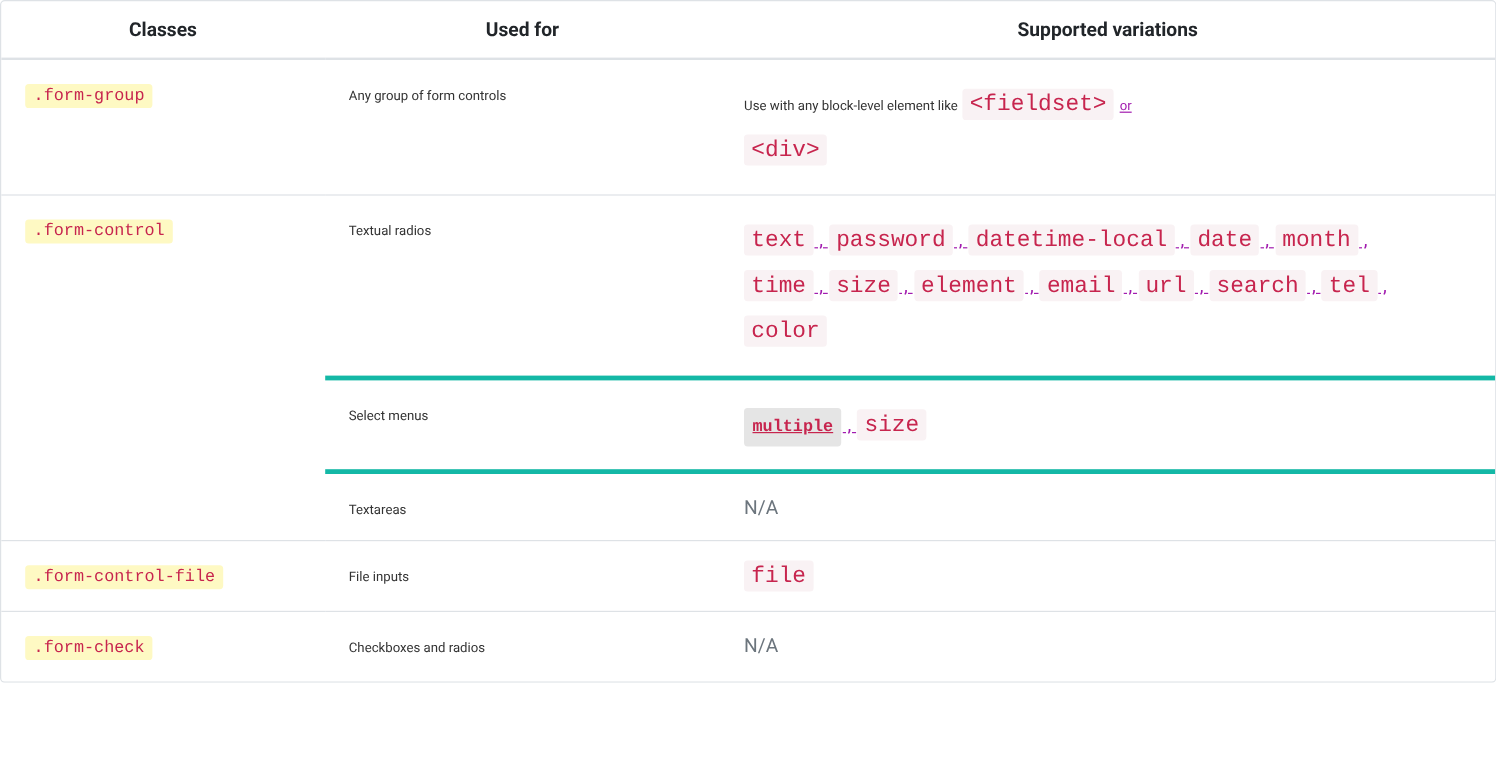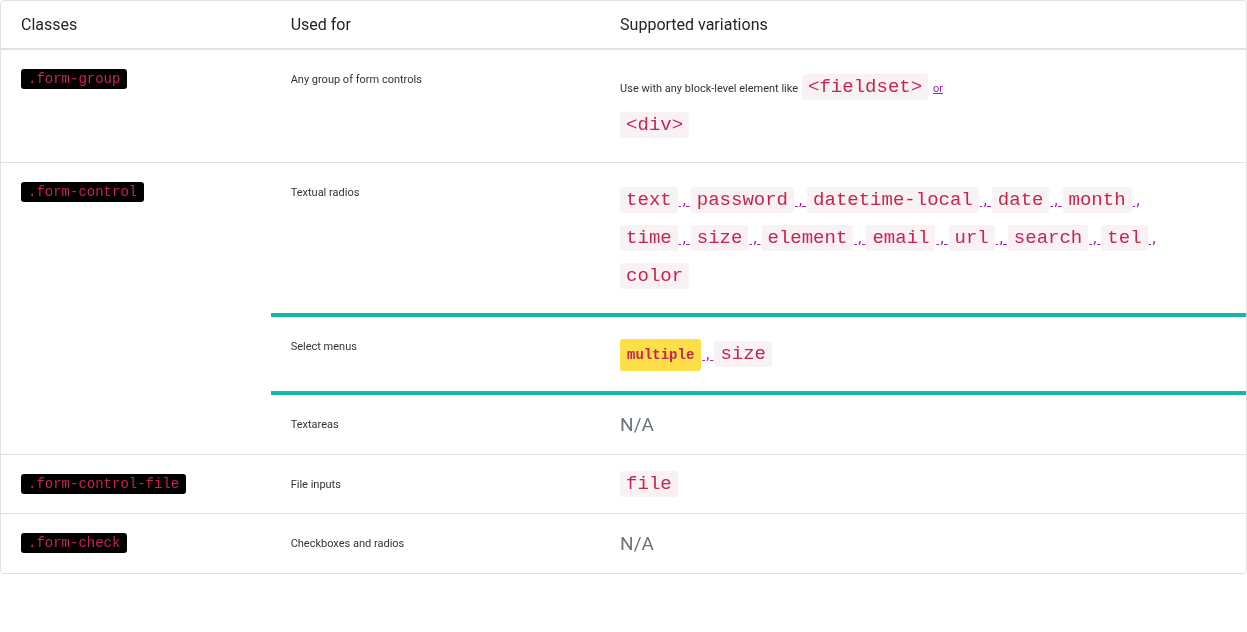--- a/index.html
+++ b/index.html
@@ -17,22 +17,22 @@
     }
     table {
       width: 100%;
       border-collapse: collapse;
     }
     thead tr {
       border-bottom: 2px solid #dee2e6;
     }
     th {
       padding: 14px 20px;
-      text-align: left;
-      font-weight: 400;
+      text-align: center;
+      font-weight: 700;
       font-size: 16px;
       color: #212529;
     }
     td {
       padding: 18px 20px;
       vertical-align: top;
       border-bottom: 1px solid #dee2e6;
     }
     tr:last-child td {
       border-bottom: none;
@@ -50,41 +50,42 @@
     
     .code-badge {
       display: inline-block;
       padding: 2px 7px;
       border-radius: 3px;
       font-family: "SFMono-Regular", Consolas, "Liberation Mono", Menlo, monospace;
       font-size: 14px;
     }
     .code-red {
       color: #c7254e;
-      background-color: #000000;
+      background-color: #fef9c3;
     }
     .code-orange {
       color: #c7254e;
-      background-color: #fde047;
+      background-color: #e5e5e5;
       font-weight: 700;
+      text-decoration: underline;
     }
     .inline-code {
       font-family: "SFMono-Regular", Consolas, "Liberation Mono", Menlo, monospace;
       font-size: 19px;
       color: #c7254e;
       background-color: #f9f2f4;
       padding: 2px 6px;
       border-radius: 3px;
     }
     .variations-cell {
       line-height: 2;
     }
     .na-text {
       color: #6c757d;
-      font-size: 19px;
+      font-size: 16px;
       margin-top: 44px;
     }
     .plain-text {
       font-size: 11px;
       color: #333;
     }
     .sep {
       color: #a21caf;
       margin: 0 1px;
       text-decoration: underline;

